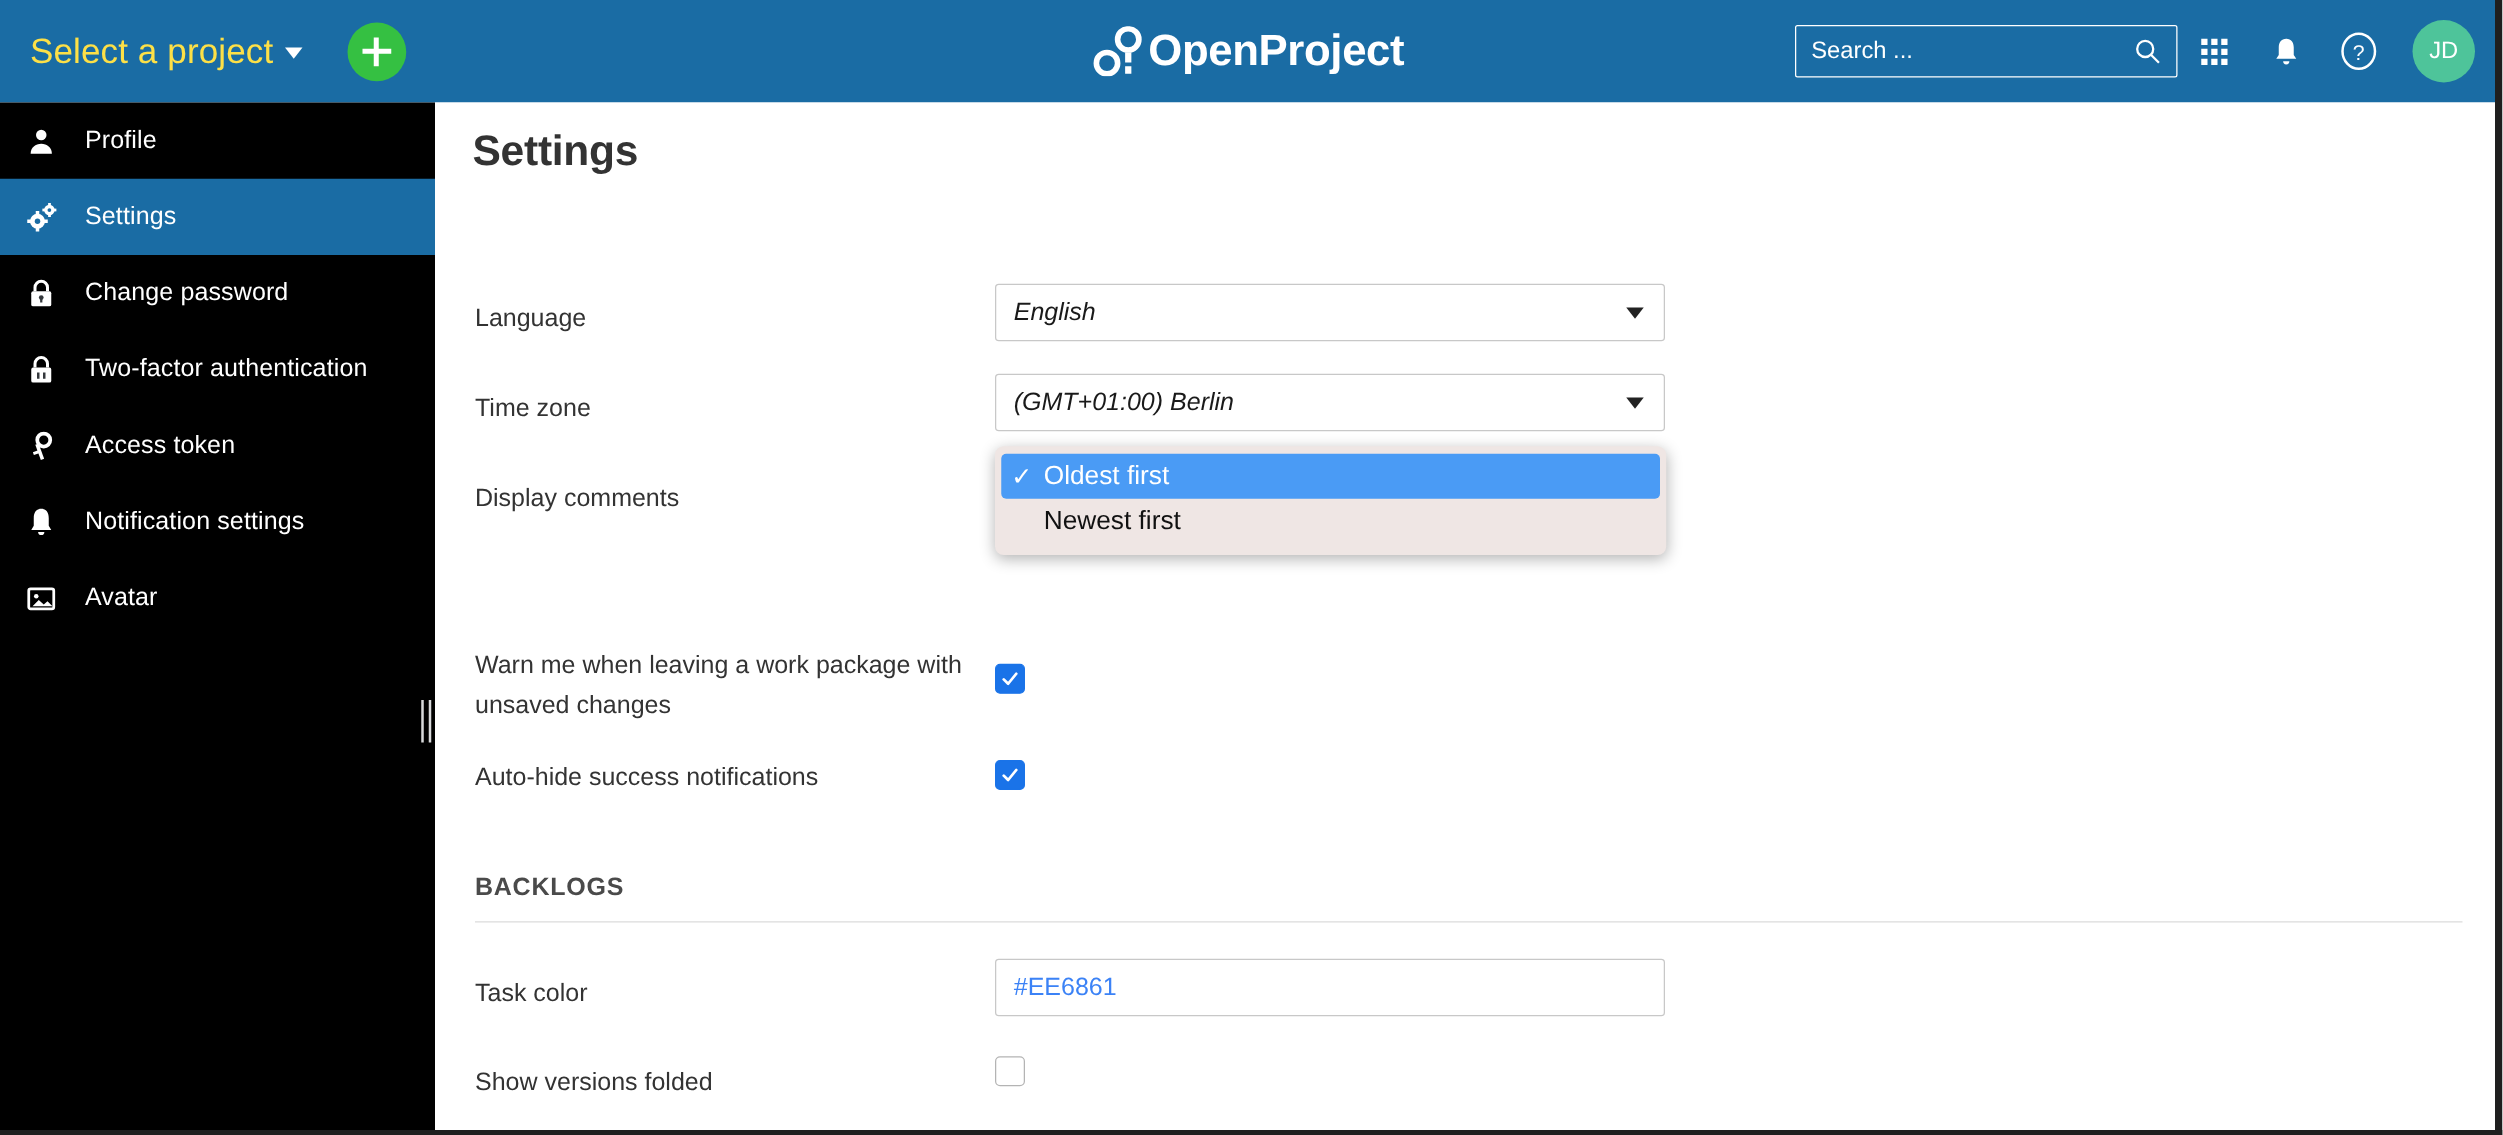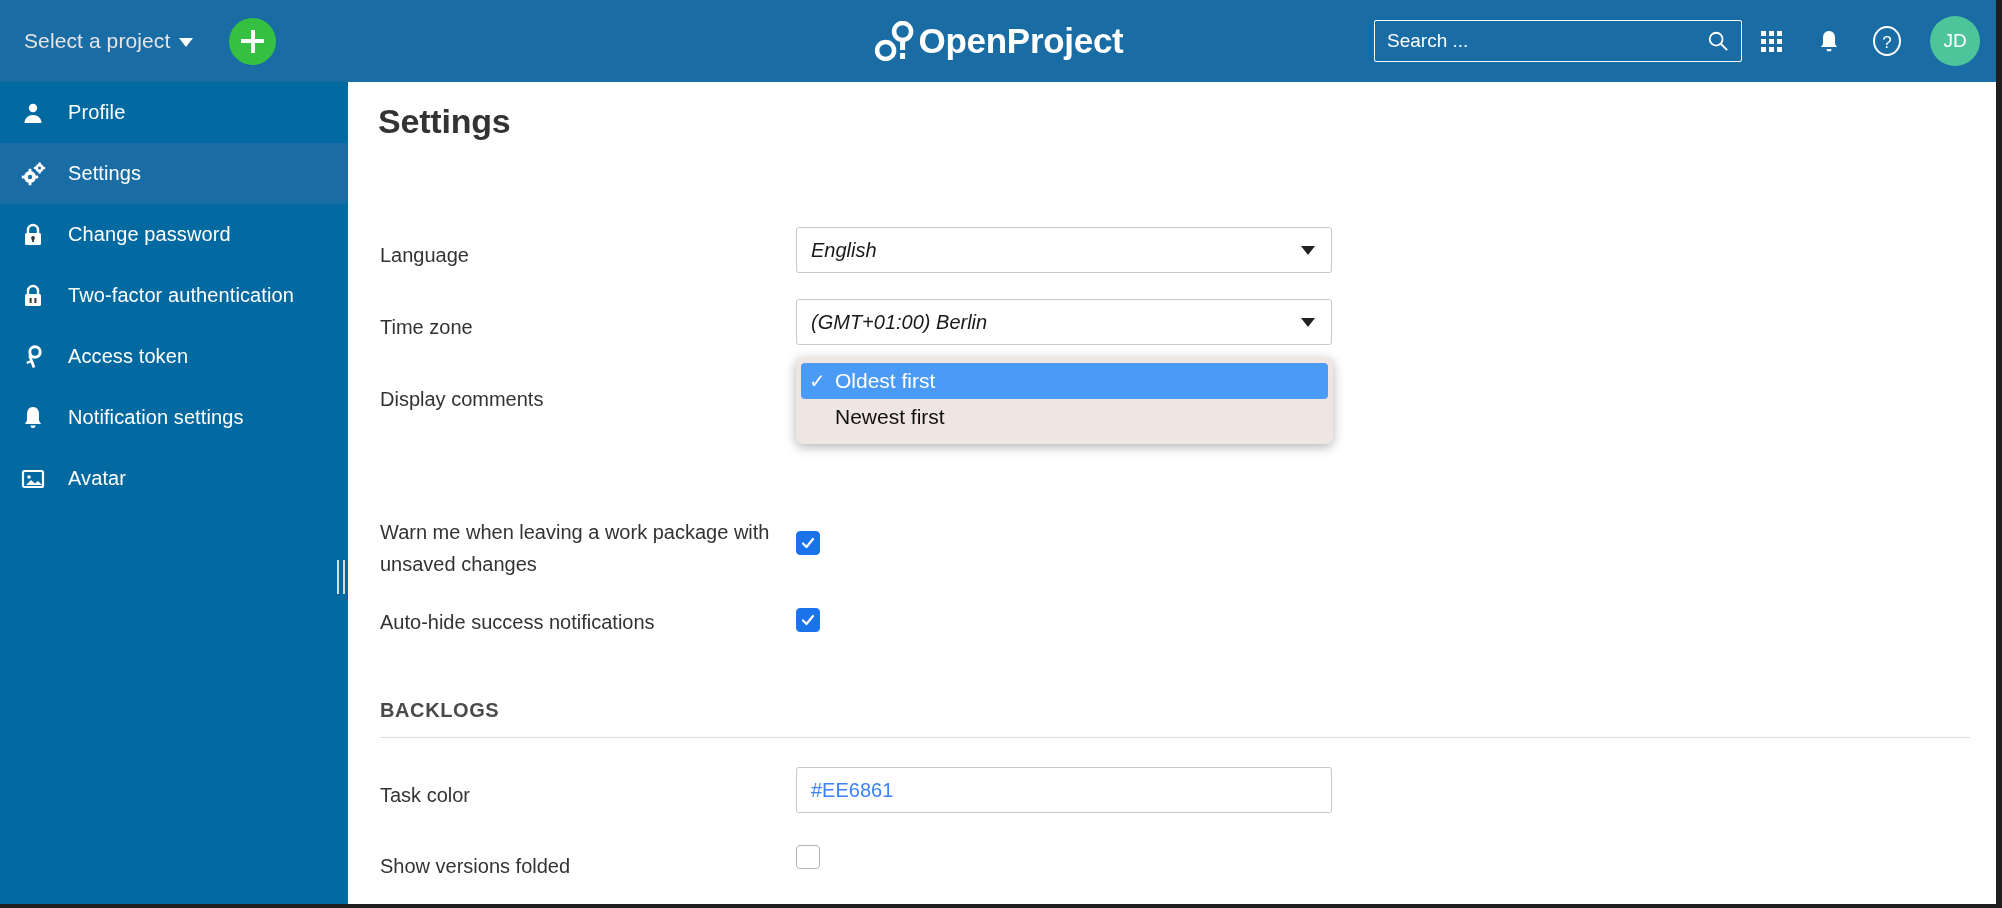--- a/index.html
+++ b/index.html
@@ -36,22 +36,22 @@
   .project-select {
     display: flex;
     align-items: center;
     gap: 9px;
     margin-left: 18px;
     cursor: pointer;
     height: 82px;
     padding: 0 6px;
   }
   .project-select-label {
-    color: #e5e5e5;
-    font-size: 21px;
+    color: #fde047;
+    font-size: 28px;
     letter-spacing: 0.1px;
   }
   .caret-down {
     width: 0; height: 0;
     border-left: 7px solid transparent;
     border-right: 7px solid transparent;
     border-top: 9px solid #ffffff;
     margin-top: 3px;
   }
 
@@ -101,21 +101,21 @@
     position: absolute;
     right: 16px;
     top: 0;
     height: 82px;
     display: flex;
     align-items: center;
     gap: 0px;
   }
 
   .search-box {
-    width: 368px;
+    width: 306px;
     height: 42px;
     border: 1.5px solid #ffffff;
     border-radius: 2px;
     display: flex;
     align-items: center;
     padding: 0 12px;
     background: transparent;
     cursor: text;
   }
   .search-input {
@@ -150,21 +150,21 @@
     cursor: pointer;
     flex: none;
   }
 
   
   .sidebar {
     position: absolute;
     top: 82px; left: 0;
     width: 348px;
     height: 822px;
-    background: #0369a1;
+    background: #000000;
   }
   .side-item {
     height: 61px;
     display: flex;
     align-items: center;
     padding-left: 20px;
     gap: 22px;
     cursor: pointer;
     color: #ffffff;
   }

